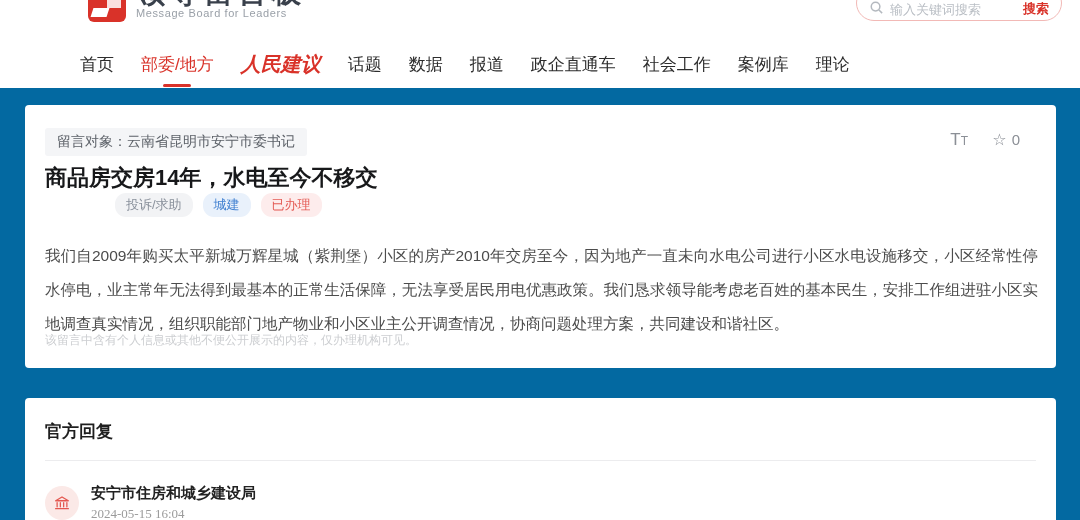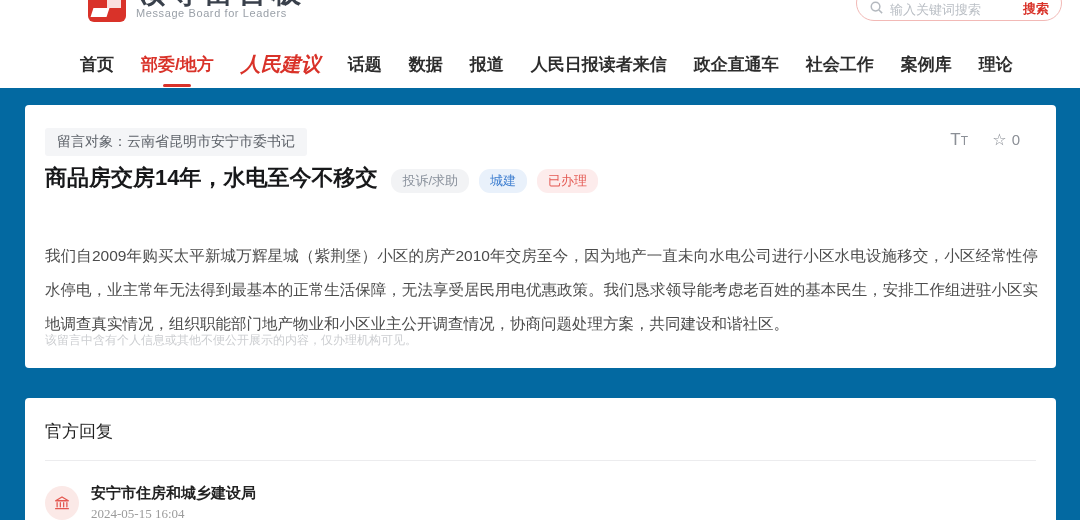--- a/index.html
+++ b/index.html
@@ -25,22 +25,22 @@
     display:flex; align-items:center; padding:0 12px; }
   .search-box .mag { flex:0 0 auto; margin-top:12px; }
   .search-input { flex:1; border:none; outline:none; font-size:13px; color:#666;
     padding:14px 6px 2px 6px; background:transparent; min-width:0; }
   .search-input::placeholder { color:#b9bec4; }
   .search-btn { flex:0 0 auto; color:#d93229; font-size:13px; font-weight:bold;
     padding-top:12px; cursor:pointer; white-space:nowrap; }
 
   .nav { position:absolute; left:80px; top:46px; height:36px; display:flex;
     align-items:center; gap:27px; font-size:17px; color:#2d2d2d; white-space:nowrap; }
-  .nav-item { position:relative; cursor:pointer;font-weight:bold; }
-  .nav-item.active { color:#d93229; font-weight:bold; }
+  .nav-item { position:relative; cursor:pointer; }
+  .nav-item.active { color:#d93229; font-weight:normal; }
   .nav-item.active .underline { position:absolute; left:50%; transform:translateX(-50%);
     bottom:-11px; width:28px; height:3px; border-radius:2px; background:#d93229; }
   .nav-item.script { color:#d93229; font-family:"DejaVu Serif","Liberation Serif",serif;
     font-style:italic; font-weight:bold; font-size:20px; }
 
   
   .page-bg { position:absolute; top:88px; left:0; right:0; bottom:0; background:#0369a1; }
 
   .card { position:absolute; left:25px; right:24px; background:#fff; border-radius:4px; }
   .card1 { top:17px; height:263px; }
@@ -48,37 +48,37 @@
 
   .target-badge { position:absolute; left:20px; top:23px; background:#f4f5f7; color:#5c6168;
     font-size:14px; padding:5px 12px; border-radius:3px; white-space:nowrap; }
   .fontsize-ctrl { position:absolute; right:88px; top:25px; color:#8b8f96; cursor:pointer; }
   .fontsize-ctrl .big { font-size:17px; }
   .fontsize-ctrl .small { font-size:12px; }
   .star-ctrl { position:absolute; right:36px; top:25px; color:#8b8f96; font-size:15px;
     cursor:pointer; display:flex; align-items:center; gap:5px; }
   .star-ctrl .glyph { font-size:16px; }
 
-  .title-row { position:absolute; left:20px; top:58px; display:flex; align-items:flex-end; }
+  .title-row { position:absolute; left:20px; top:58px; display:flex; align-items:center;flex-direction:column; }
   .msg-title { font-size:22px; font-weight:bold; color:#17181a; white-space:nowrap; }
   .tags { display:flex; gap:10px; margin-left:14px; }
   .tag { font-size:13px; padding:3px 11px; border-radius:11px; white-space:nowrap; }
   .tag-gray { color:#8a919c; background:#f2f3f5; }
   .tag-blue { color:#3f7fd0; background:#e9f1fb; }
   .tag-red  { color:#e45b55; background:#fdecec; }
 
   .meta-row { position:absolute; left:20px; top:100px; display:flex; gap:36px;
     font-size:14px; color:#9b9b9b; align-items:center; }
   .meta-user { font-weight:bold; color:#8e8e8e; }
 
   .msg-body { position:absolute; left:20px; right:18px; top:134px; font-size:15.5px;
     color:#4c4c4c; line-height:34px; text-align:justify; }
   .privacy-note { position:absolute; left:20px; top:227px; font-size:12px; color:#ccced1;text-align:center; }
 
-  .section-title { position:absolute; left:20px; top:22px; font-size:17px; font-weight:normal;
+  .section-title { position:absolute; left:20px; top:22px; font-size:17px; font-weight:bold;
     color:#1f1f1f; }
   .divider { position:absolute; left:20px; right:20px; top:62px; height:1px; background:#ececee; }
 
   .reply-row { position:absolute; left:20px; top:86px; display:flex; align-items:center; }
   .reply-avatar { width:34px; height:34px; border-radius:50%; background:#fbe9e7;
     display:flex; align-items:center; justify-content:center; flex:0 0 auto; }
   .reply-info { margin-left:12px; }
   .reply-org { font-size:15px; font-weight:bold; color:#222; }
   .reply-date { font-size:13px; color:#9b9b9b; margin-top:3px;font-family:Liberation Serif, serif; }
 </style>
@@ -106,21 +106,20 @@
     <div class="nav">
       <span class="nav-item">首页</span>
       <span class="nav-item active">
         <span>部委/地方</span>
         <span class="underline"></span>
       </span>
       <span class="nav-item script">人民建议</span>
       <span class="nav-item">话题</span>
       <span class="nav-item">数据</span>
       <span class="nav-item">报道</span>
-      <span class="nav-item">人民日报读者来信</span>
       <span class="nav-item">政企直通车</span>
       <span class="nav-item">社会工作</span>
       <span class="nav-item">案例库</span>
       <span class="nav-item">理论</span>
     </div>
   </div>
 
   <div class="page-bg">
 
     <div class="card card1">

